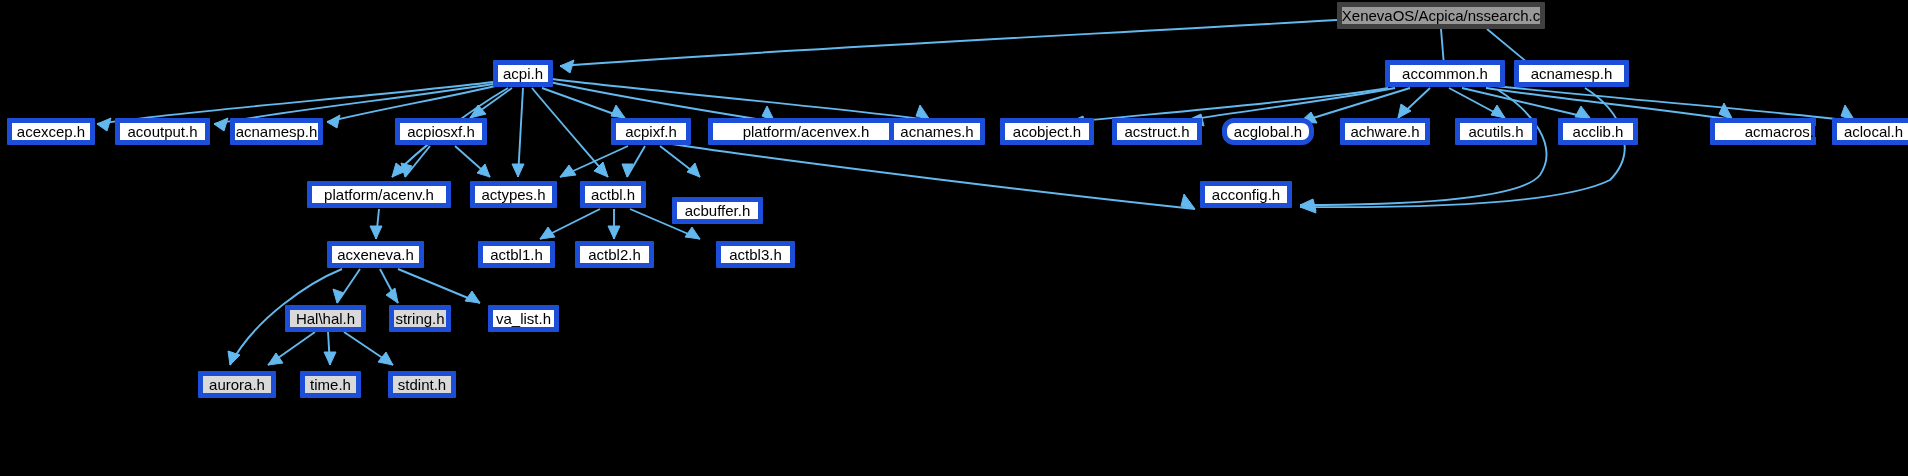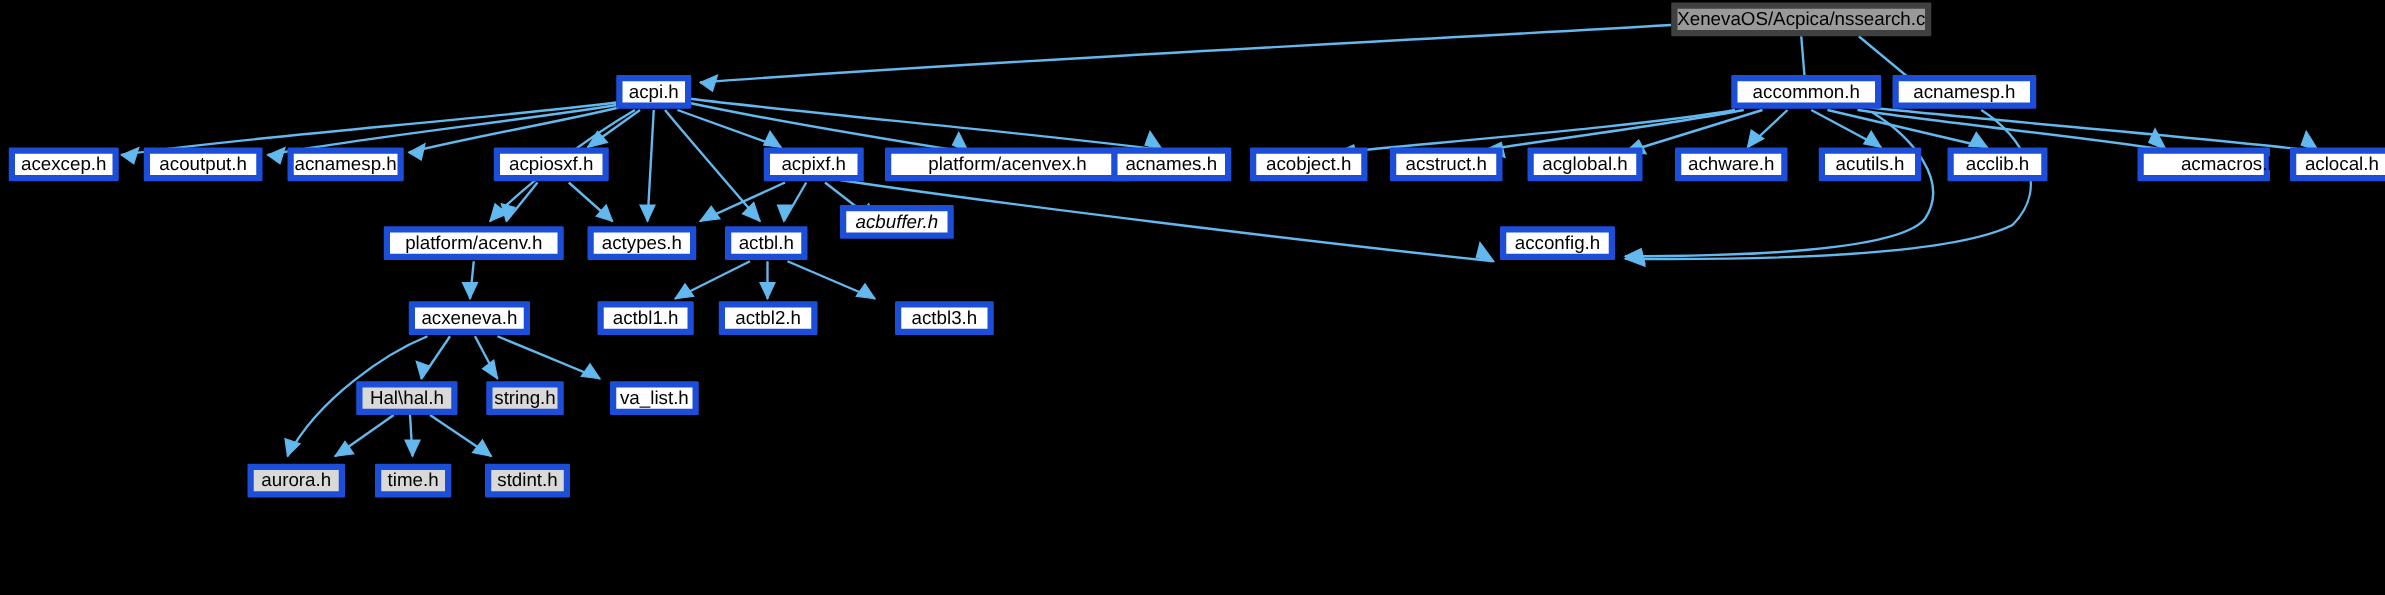--- a/index.html
+++ b/index.html
@@ -212,21 +212,21 @@
     </div>
     <div class="node" style="left: 889px; top: 118px; width: 96px;">
       <span>acnames.h</span>
     </div>
     <div class="node" style="left: 1000px; top: 118px; width: 94px;">
       <span>acobject.h</span>
     </div>
     <div class="node" style="left: 1112px; top: 118px; width: 90px;">
       <span>acstruct.h</span>
     </div>
-    <div class="node" style="left: 1222px; top: 118px; width: 92px;">
+    <div class="node" style="left: 1222px; top: 118px; width: 92px; border-radius: 12px;">
       <span>acglobal.h</span>
     </div>
     <div class="node" style="left: 1340px; top: 118px; width: 90px;">
       <span>achware.h</span>
     </div>
     <div class="node" style="left: 1455px; top: 118px; width: 82px;">
       <span>acutils.h</span>
     </div>
     <div class="node" style="left: 1558px; top: 118px; width: 80px;">
       <span>acclib.h</span>
@@ -239,21 +239,21 @@
     </div>
     <div class="node" style="left: 307px; top: 181px; width: 144px;">
       <span>platform/acenv.h</span>
     </div>
     <div class="node" style="left: 470px; top: 181px; width: 87px;">
       <span>actypes.h</span>
     </div>
     <div class="node" style="left: 580px; top: 181px; width: 66px;">
       <span>actbl.h</span>
     </div>
-    <div class="node" style="left: 672px; top: 164px; width: 91px; font-style: italic;">
+    <div class="node" style="left: 672px; top: 197px; width: 91px;">
       <span>acbuffer.h</span>
     </div>
     <div class="node" style="left: 1200px; top: 181px; width: 92px;">
       <span>acconfig.h</span>
     </div>
     <div class="node" style="left: 327px; top: 241px; width: 97px;">
       <span>acxeneva.h</span>
     </div>
     <div class="node" style="left: 478px; top: 241px; width: 77px;">
       <span>actbl1.h</span>

